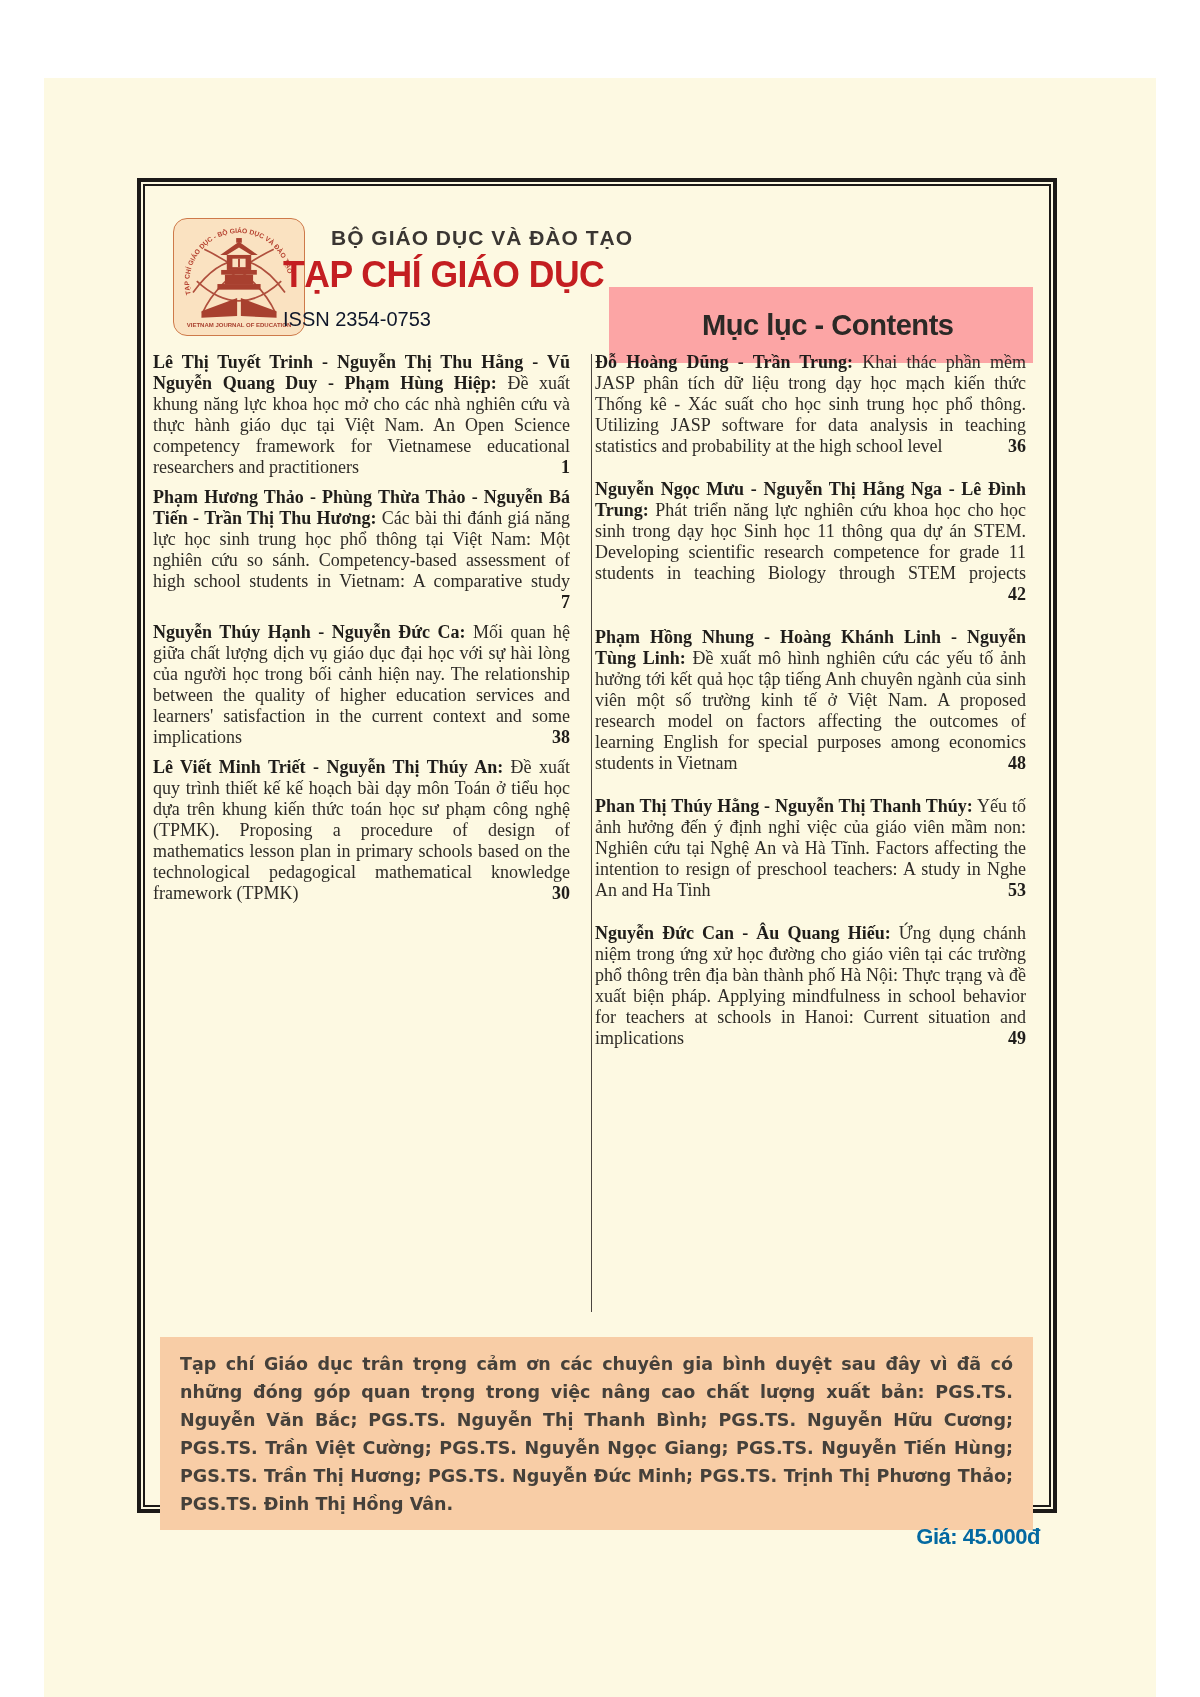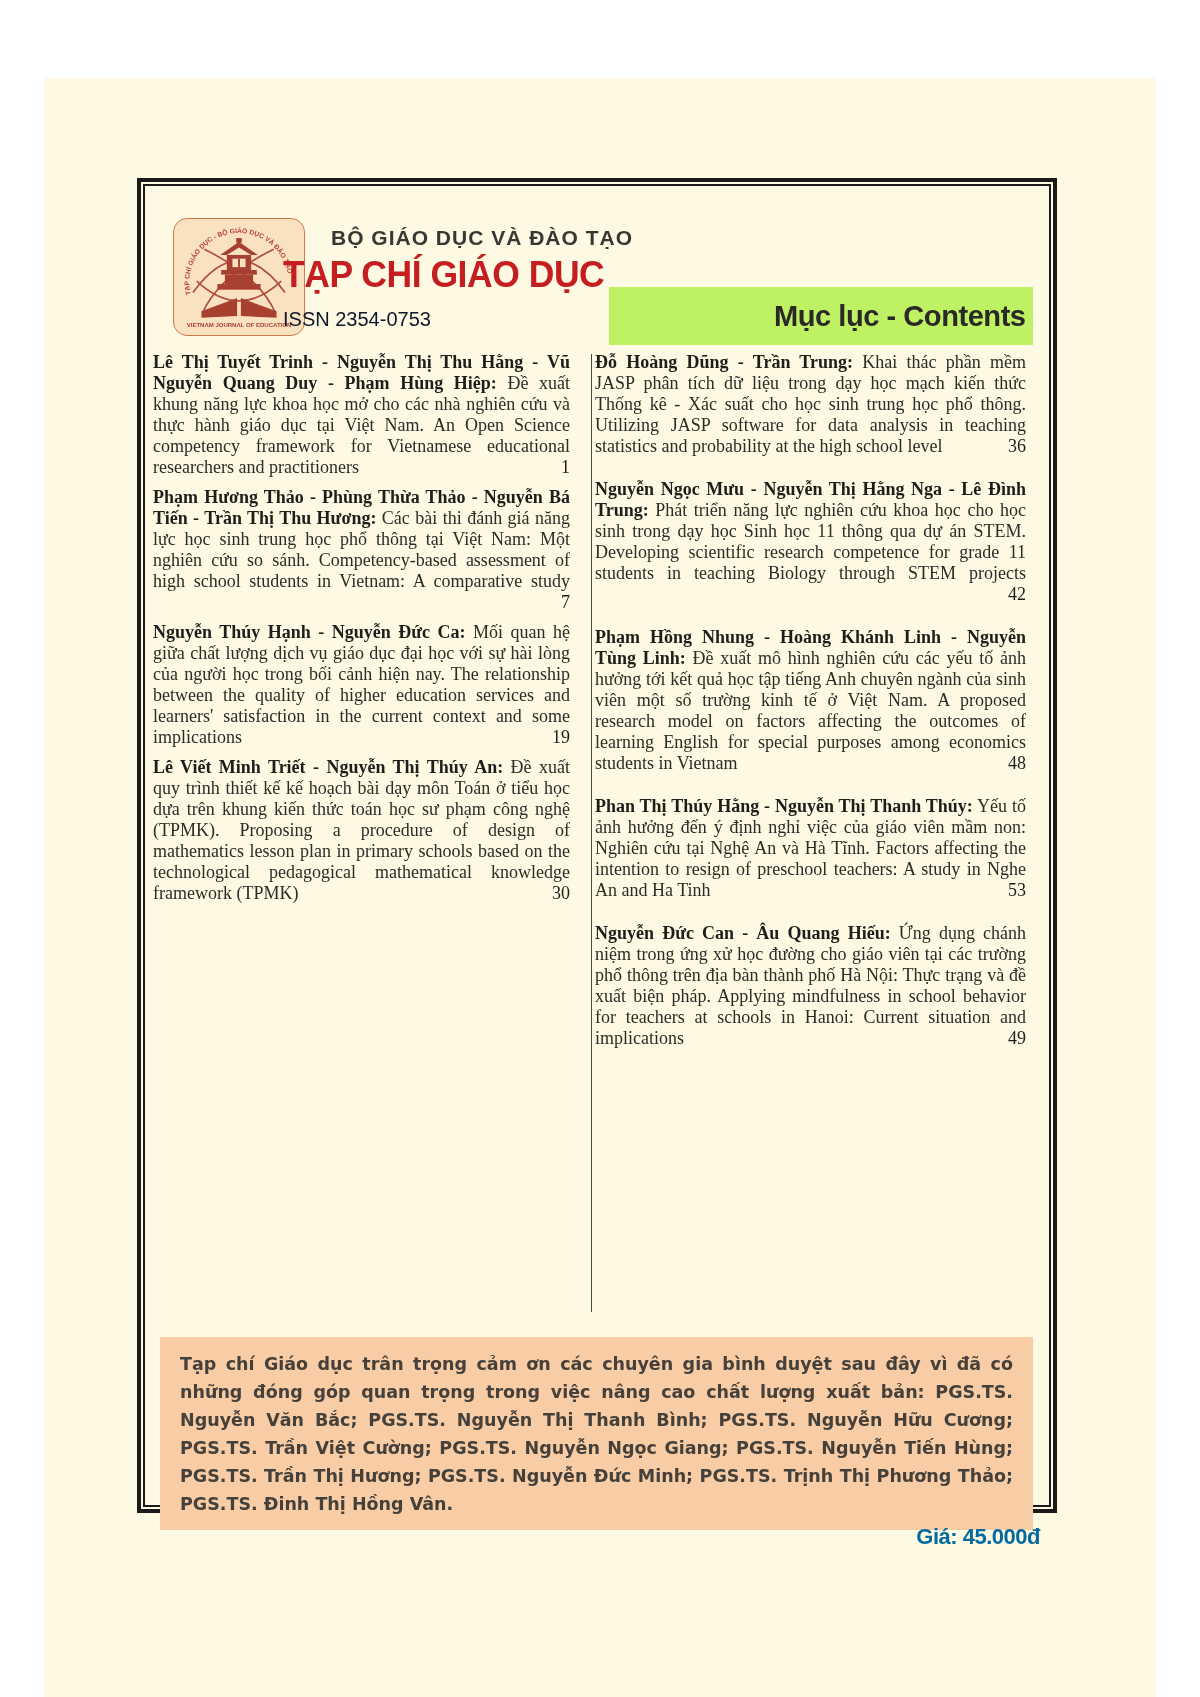--- a/index.html
+++ b/index.html
@@ -35,22 +35,22 @@
     font-family:"Liberation Sans",sans-serif;font-weight:bold;
     font-size:37px;letter-spacing:-0.5px;color:#C41E21;
     transform:scaleX(0.96);transform-origin:left;
   }
   .hdr-issn{
     position:absolute;left:142px;top:126px;
     font-family:"Liberation Sans",sans-serif;
     font-size:20px;color:#0f172a;
   }
   .band{
-    position:absolute;left:468px;top:105px;width:424px;height:58px;
-    background:#bef264;display:flex;align-items:center;justify-content:flex-end;
+    position:absolute;left:468px;top:105px;width:424px;height:76px;
+    background:#fca5a5;display:flex;align-items:center;justify-content:center;
   }
   .contents-label{
     font-family:"Liberation Sans",sans-serif;font-weight:bold;
     font-size:30px;color:#2b2926;margin-left:22px;letter-spacing:-0.5px;
     transform:scaleX(0.97);transform-origin:left;
   }
   .issue-box{
     margin-right:10px;text-align:center;
     font-family:"Liberation Sans",sans-serif;font-weight:bold;
     font-size:22px;color:#C41E21;line-height:27px;letter-spacing:-0.5px;
@@ -70,21 +70,21 @@
     border-left:1.5px solid #4a453f;
   }
   .entry{
     position:relative;text-align:justify;
     font-size:18px;line-height:21px;color:#2e2b27;margin:0 0 9px 0;
   }
   .col-right .entry{margin-bottom:22px;}
   .authors{font-weight:bold;color:#1f1d1a;}
   .tail-spacer{display:inline-block;width:52px;height:1px;}
   .pagenum{
-    position:absolute;right:0;bottom:0;font-weight:normal;color:#1f1d1a;
+    position:absolute;right:0;bottom:0;font-weight:bold;color:#1f1d1a;
   }
   
   .ack-box{
     position:absolute;left:19px;top:1155px;width:873px;box-sizing:border-box;
     background:#F8CDA6;border-radius:0;padding:13px 20px 12px 20px;
     font-family:"DejaVu Sans",sans-serif;font-weight:bold;
     font-size:17.5px;line-height:28px;color:#45403a;text-align:justify;
   }
   
   .price{
@@ -158,21 +158,21 @@
         <span class="authors">Phạm Hương Thảo - Phùng Thừa Thảo - Nguyễn Bá Tiến - Trần Thị Thu Hương:</span>
         <span class="desc">Các bài thi đánh giá năng lực học sinh trung học phổ thông tại Việt Nam: Một nghiên cứu so sánh. Competency-based assessment of high school students in Vietnam: A comparative study</span><span class="tail-spacer"></span>
         <span class="pagenum">7</span>
       </p>
 
 
 
       <p class="entry">
         <span class="authors">Nguyễn Thúy Hạnh - Nguyễn Đức Ca:</span>
         <span class="desc">Mối quan hệ giữa chất lượng dịch vụ giáo dục đại học với sự hài lòng của người học trong bối cảnh hiện nay. The relationship between the quality of higher education services and learners' satisfaction in the current context and some implications</span><span class="tail-spacer"></span>
-        <span class="pagenum">19</span>
+        <span class="pagenum">38</span>
       </p>
 
       <p class="entry">
         <span class="authors">Lê Viết Minh Triết - Nguyễn Thị Thúy An:</span>
         <span class="desc">Đề xuất quy trình thiết kế kế hoạch bài dạy môn Toán ở tiểu học dựa trên khung kiến thức toán học sư phạm công nghệ (TPMK). Proposing a procedure of design of mathematics lesson plan in primary schools based on the technological pedagogical mathematical knowledge framework (TPMK)</span><span class="tail-spacer"></span>
         <span class="pagenum">30</span>
       </p>
 
     </div>
     <div class="col-spacer"></div>

